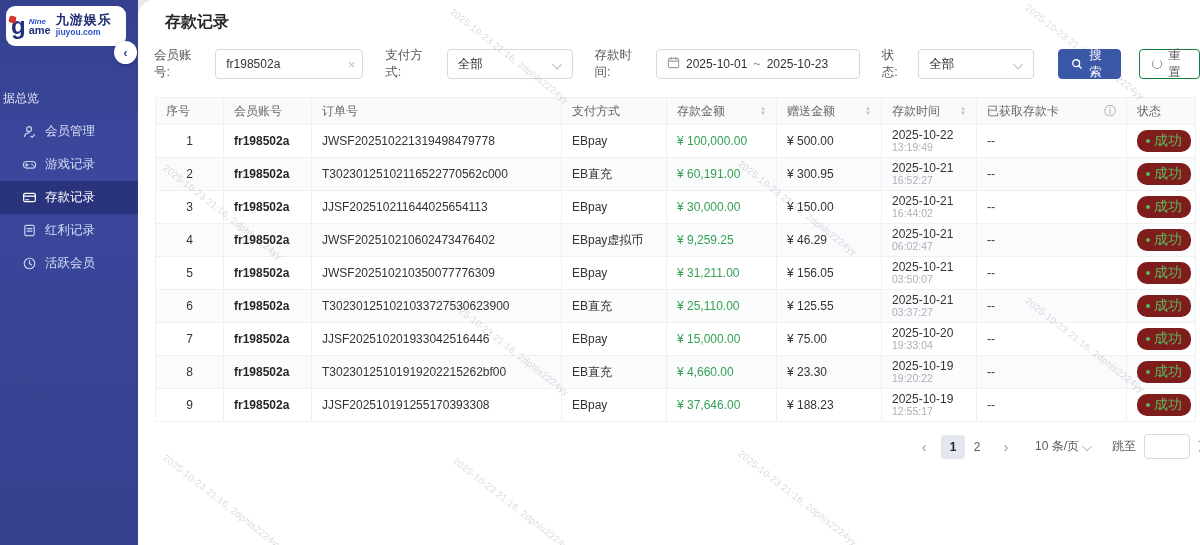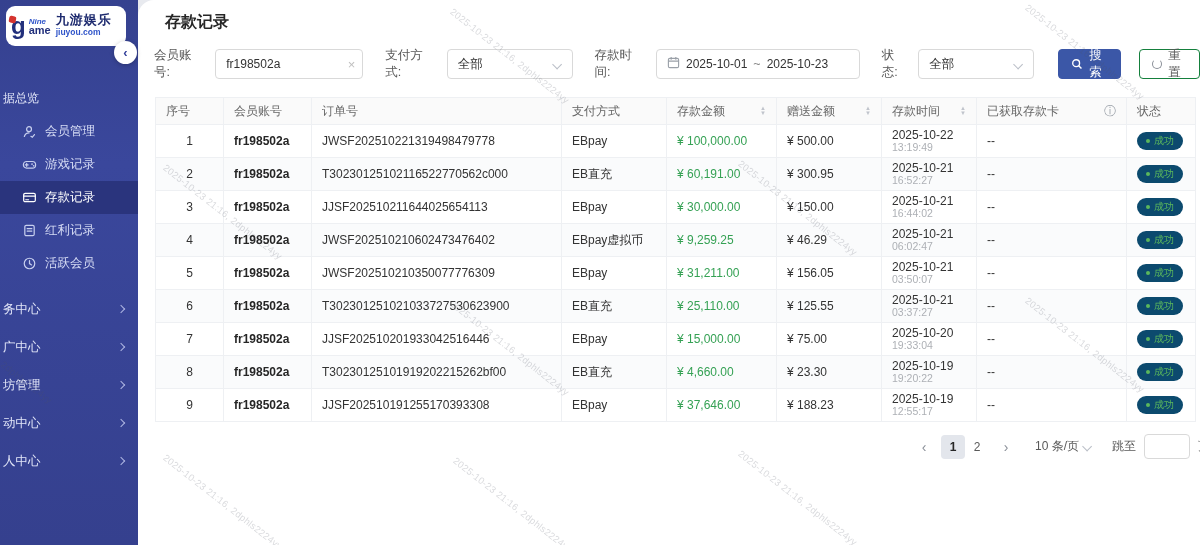--- a/index.html
+++ b/index.html
@@ -96,22 +96,22 @@
   .records tbody tr:nth-child(even) td { background:#fafbfc; }
   .th-flex { display:flex; align-items:center; }
   .sorter { margin-left:auto; display:flex; flex-direction:column; font-size:6px; line-height:5px;
             color:#c0c4cc; cursor:pointer; }
   .info-ic { margin-left:auto; color:#9aa0a8; font-size:12px; cursor:pointer; font-style:normal; }
   td.c-no { text-align:center; color:#333; }
   td.c-account { font-weight:bold; color:#262626; }
   td.c-amount { color:#35a154; }
   .dt1 { line-height:13px; color:#333; }
   .dt2 { line-height:11px; color:#adb0b5; font-size:10.5px; }
-  .pill { display:inline-flex; align-items:center; gap:4px; background:#0c4a6e; color:#5bb75c;
-          border-radius:10px; padding:2px 9px; font-size:10px; }
+  .pill { display:inline-flex; align-items:center; gap:4px; background:#7f1d1d; color:#5bb75c;
+          border-radius:10px; padding:2px 9px; font-size:14px; }
   .pill::before { content:""; width:4px; height:4px; border-radius:50%; background:#5bb75c; }
 
   
   .pagination { width:1056px; display:flex; align-items:center; justify-content:flex-end;
                 gap:6px; margin-top:12px; color:#595959; font-size:12px; }
   .pg-arrow { background:none; border:none; color:#8a8f98; font-size:14px; width:22px; height:24px;
               cursor:pointer; font-family:inherit; }
   .pg-num { min-width:24px; height:24px; border:none; background:none; border-radius:4px;
             color:#595959; font-size:12px; cursor:pointer; font-family:inherit; }
   .pg-num.current { background:#e3e6ec; color:#262626; font-weight:bold; }
@@ -181,42 +181,20 @@
         <div class="nav-sub-item">
           <span class="nav-ic">
             <svg viewBox="0 0 16 16">
               <circle cx="8" cy="8" r="5.6"></circle>
               <path d="M8 4.8v3.3l2.2 1.4"></path>
             </svg>
           </span>
           <span>活跃会员</span>
         </div>
       </div>
-    <div id="nav-groups" class="nav-groups">
-        <div class="nav-group-item">
-          <span>务中心</span>
-          <span class="caret-right"></span>
-        </div>
-        <div class="nav-group-item">
-          <span>广中心</span>
-          <span class="caret-right"></span>
-        </div>
-        <div class="nav-group-item">
-          <span>坊管理</span>
-          <span class="caret-right"></span>
-        </div>
-        <div class="nav-group-item">
-          <span>动中心</span>
-          <span class="caret-right"></span>
-        </div>
-        <div class="nav-group-item">
-          <span>人中心</span>
-          <span class="caret-right"></span>
-        </div>
-      </div>
   </nav>
 </aside>
 
 <button class="collapse-btn">‹</button>
 
 <main class="main">
   <h1 class="page-title">存款记录</h1>
 
   <div class="filters">
     <div class="fgroup">

